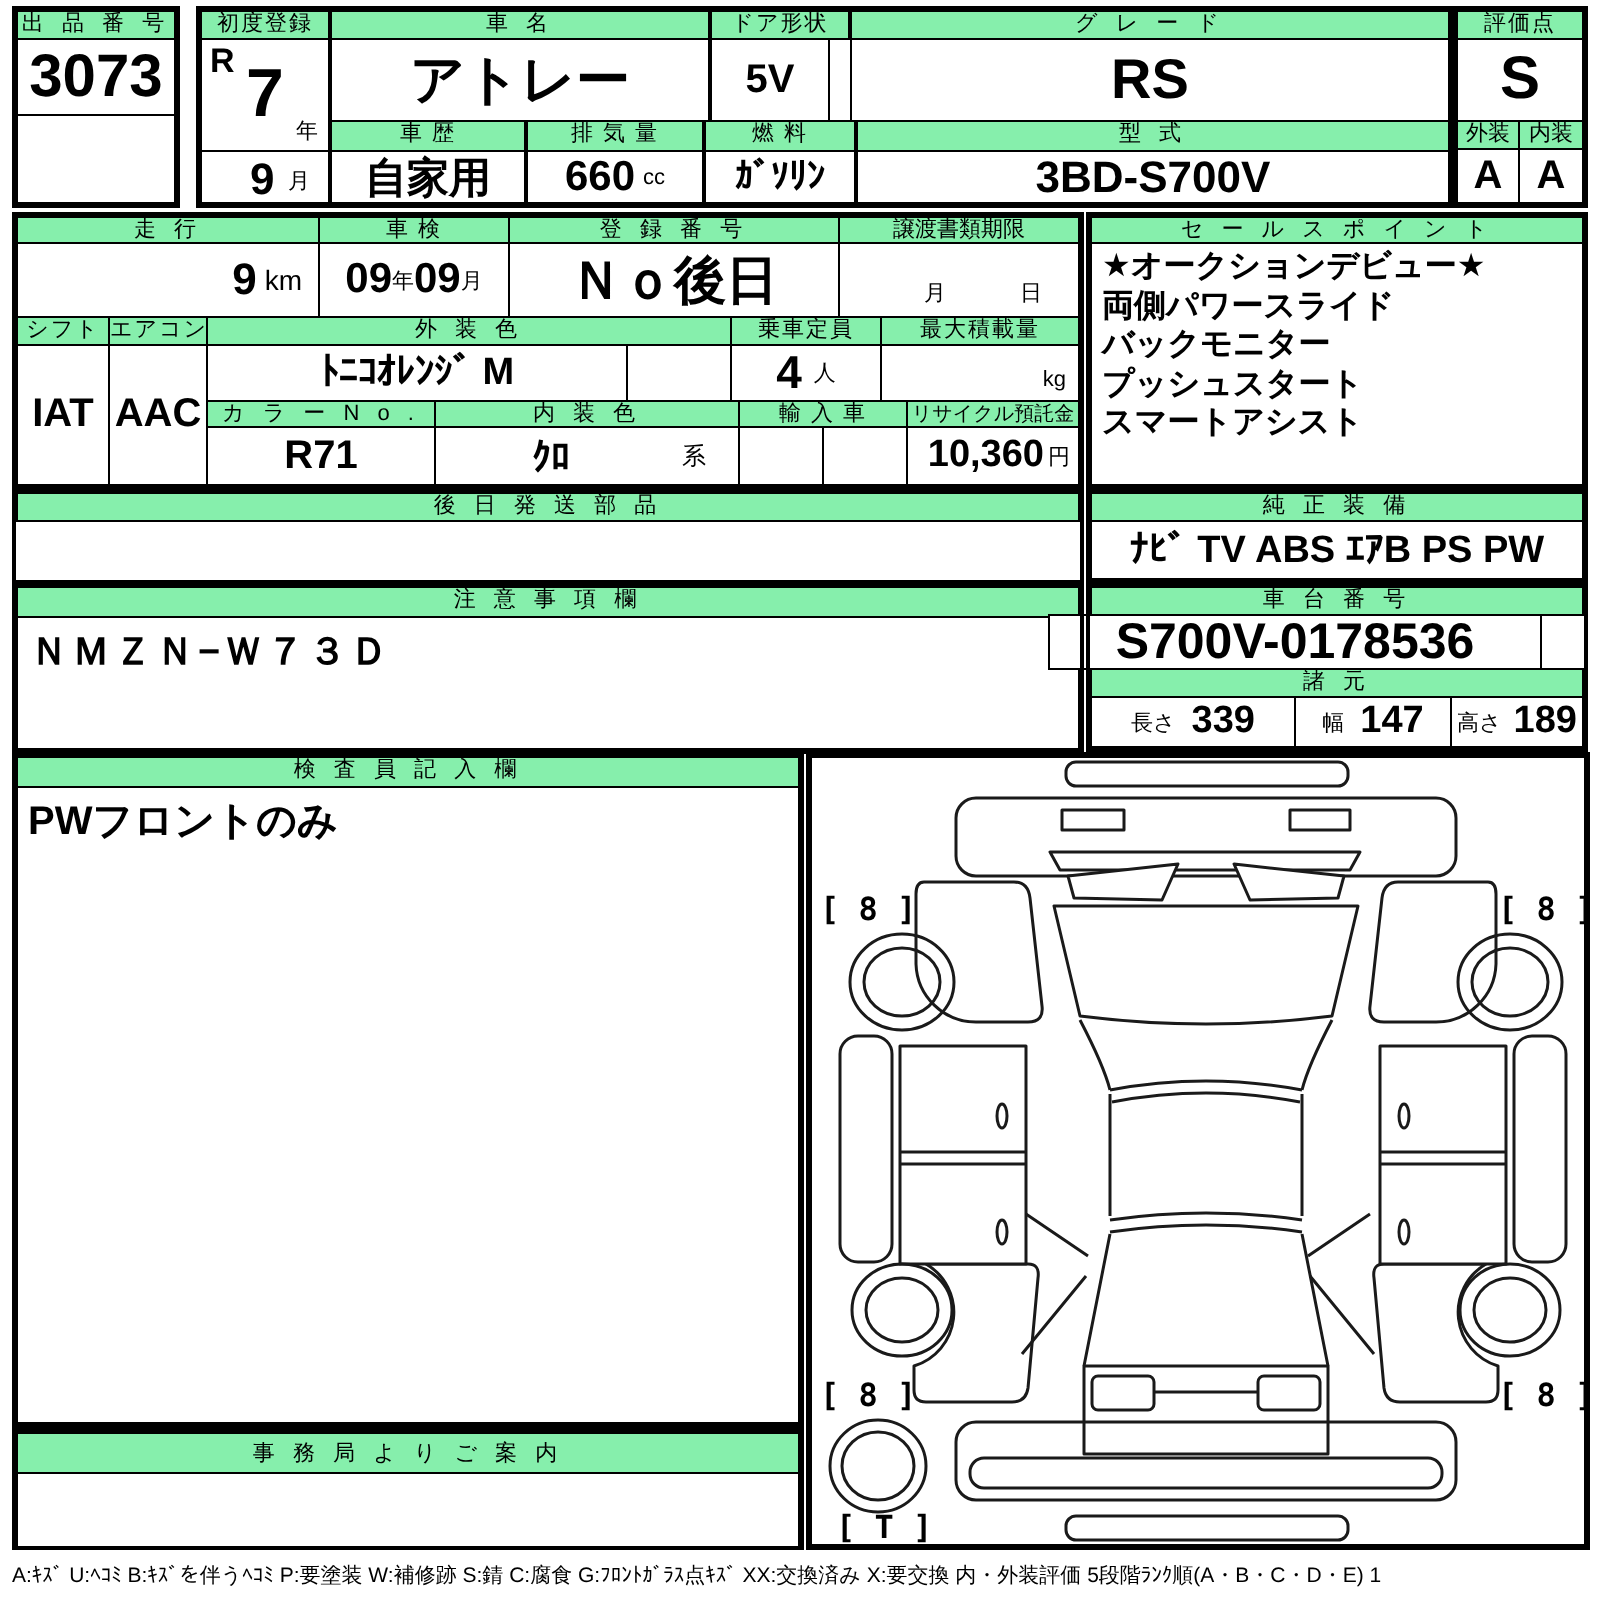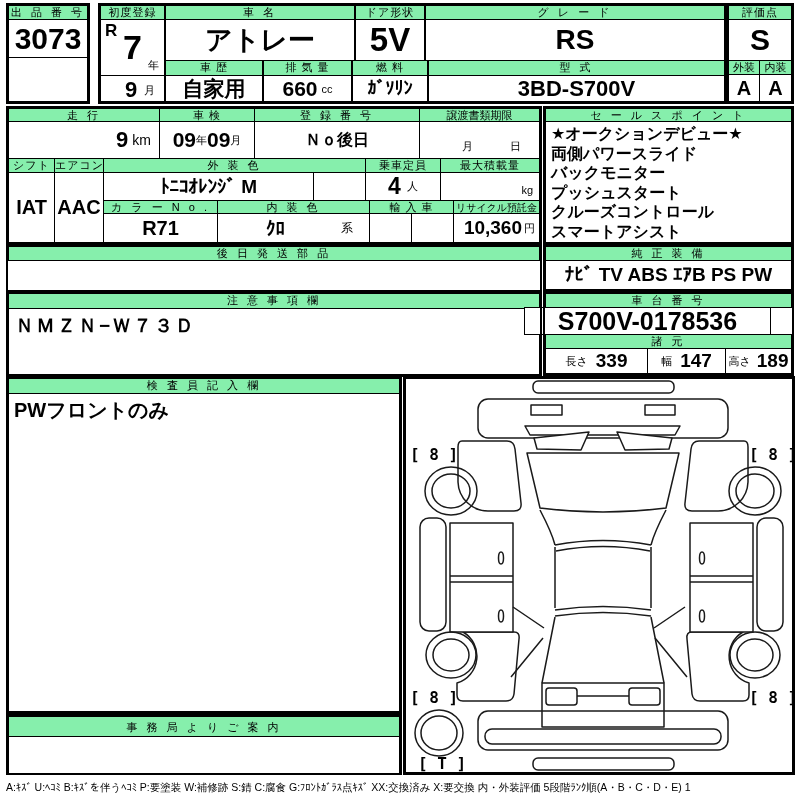--- a/index.html
+++ b/index.html
@@ -35,21 +35,21 @@
   </div>
   <div class="cell" style="left:100px;top:75px;width:65px;height:27px">
     <span style="position:absolute;left:24px;top:1px;font-weight:bold;font-size:22px">9</span>
     <span style="position:absolute;right:9px;bottom:3px;font-size:11px">月</span>
   </div>
 
   <div class="cell hdr" style="left:165px;top:5px;width:190px;height:15px">車  名</div>
   <div class="cell val" style="left:165px;top:19px;width:190px;height:42px;font-size:27px">アトレー</div>
 
   <div class="cell hdr tight" style="left:355px;top:5px;width:70px;height:15px">ドア形状</div>
-  <div class="cell val" style="left:355px;top:19px;width:70px;height:42px;font-size:33px">5V</div>
+  <div class="cell val" style="left:355px;top:19px;width:60px;height:42px;font-size:20px">5V</div>
 
   <div class="cell hdr" style="left:425px;top:5px;width:300px;height:15px">グ レ ー ド</div>
   <div class="cell val" style="left:425px;top:19px;width:300px;height:42px;font-size:28px">RS</div>
 
   <div class="cell hdr tight" style="left:728px;top:5px;width:64px;height:15px">評価点</div>
   <div class="cell val" style="left:728px;top:19px;width:64px;height:42px;font-size:30px">S</div>
 
   <div class="cell hdr tight" style="left:165px;top:60px;width:98px;height:16px">車 歴</div>
   <div class="cell val" style="left:165px;top:75px;width:98px;height:27px;font-size:21px">自家用</div>
 
@@ -78,21 +78,21 @@
 
   <div class="cell hdr tight" style="left:159px;top:108px;width:96px;height:14px">車 検</div>
   <div class="cell val" style="left:159px;top:121px;width:96px;height:38px;font-size:21px">
     <span>09</span>
     <span class="small-unit">年</span>
     <span>09</span>
     <span class="small-unit">月</span>
   </div>
 
   <div class="cell hdr" style="left:254px;top:108px;width:166px;height:14px">登 録 番 号</div>
-  <div class="cell val" style="left:254px;top:121px;width:166px;height:38px;font-size:16px">Ｎｏ後日</div>
+  <div class="cell val" style="left:254px;top:121px;width:166px;height:38px;font-size:26px">Ｎｏ後日</div>
 
   <div class="cell hdr tight" style="left:419px;top:108px;width:121px;height:14px;letter-spacing:0">譲渡書類期限</div>
   <div class="cell" style="left:419px;top:121px;width:121px;height:38px">
     <span style="position:absolute;left:42px;bottom:4px;font-size:11px">月</span>
     <span style="position:absolute;right:18px;bottom:4px;font-size:11px">日</span>
   </div>
 
   <div class="cell hdr tight" style="left:8px;top:158px;width:47px;height:15px">シフト</div>
   <div class="cell val" style="left:8px;top:172px;width:47px;height:71px;font-size:20px">IAT</div>
   <div class="cell hdr tight" style="left:54px;top:158px;width:50px;height:15px">エアコン</div>
@@ -131,21 +131,20 @@
     <span>10,360</span>
     <span class="small-unit" style="margin-left:2px">円</span>
   </div>
 
   <div class="cell hdr" style="left:545px;top:108px;width:247px;height:14px">セ ー ル ス ポ イ ン ト</div>
   <div class="cell" style="left:545px;top:121px;width:247px;height:122px;padding:2px 5px">
     <div class="sales-line">★オークションデビュー★</div>
     <div class="sales-line">両側パワースライド</div>
     <div class="sales-line">バックモニター</div>
     <div class="sales-line">プッシュスタート</div>
-    <div class="sales-line">クルーズコントロール</div>
     <div class="sales-line">スマートアシスト</div>
   </div>
 
   <div class="cell hdr" style="left:8px;top:246px;width:532px;height:15px">後 日 発 送 部 品</div>
 
   <div class="cell hdr" style="left:545px;top:246px;width:247px;height:15px">純 正 装 備</div>
   <div class="cell val" style="left:545px;top:260px;width:247px;height:30px;font-size:19px">ﾅﾋﾞ TV ABS ｴｱB PS PW</div>
 
   <div class="cell hdr" style="left:8px;top:293px;width:532px;height:16px">注 意 事 項 欄</div>
   <div class="cell" style="left:8px;top:308px;width:532px;height:67px">

